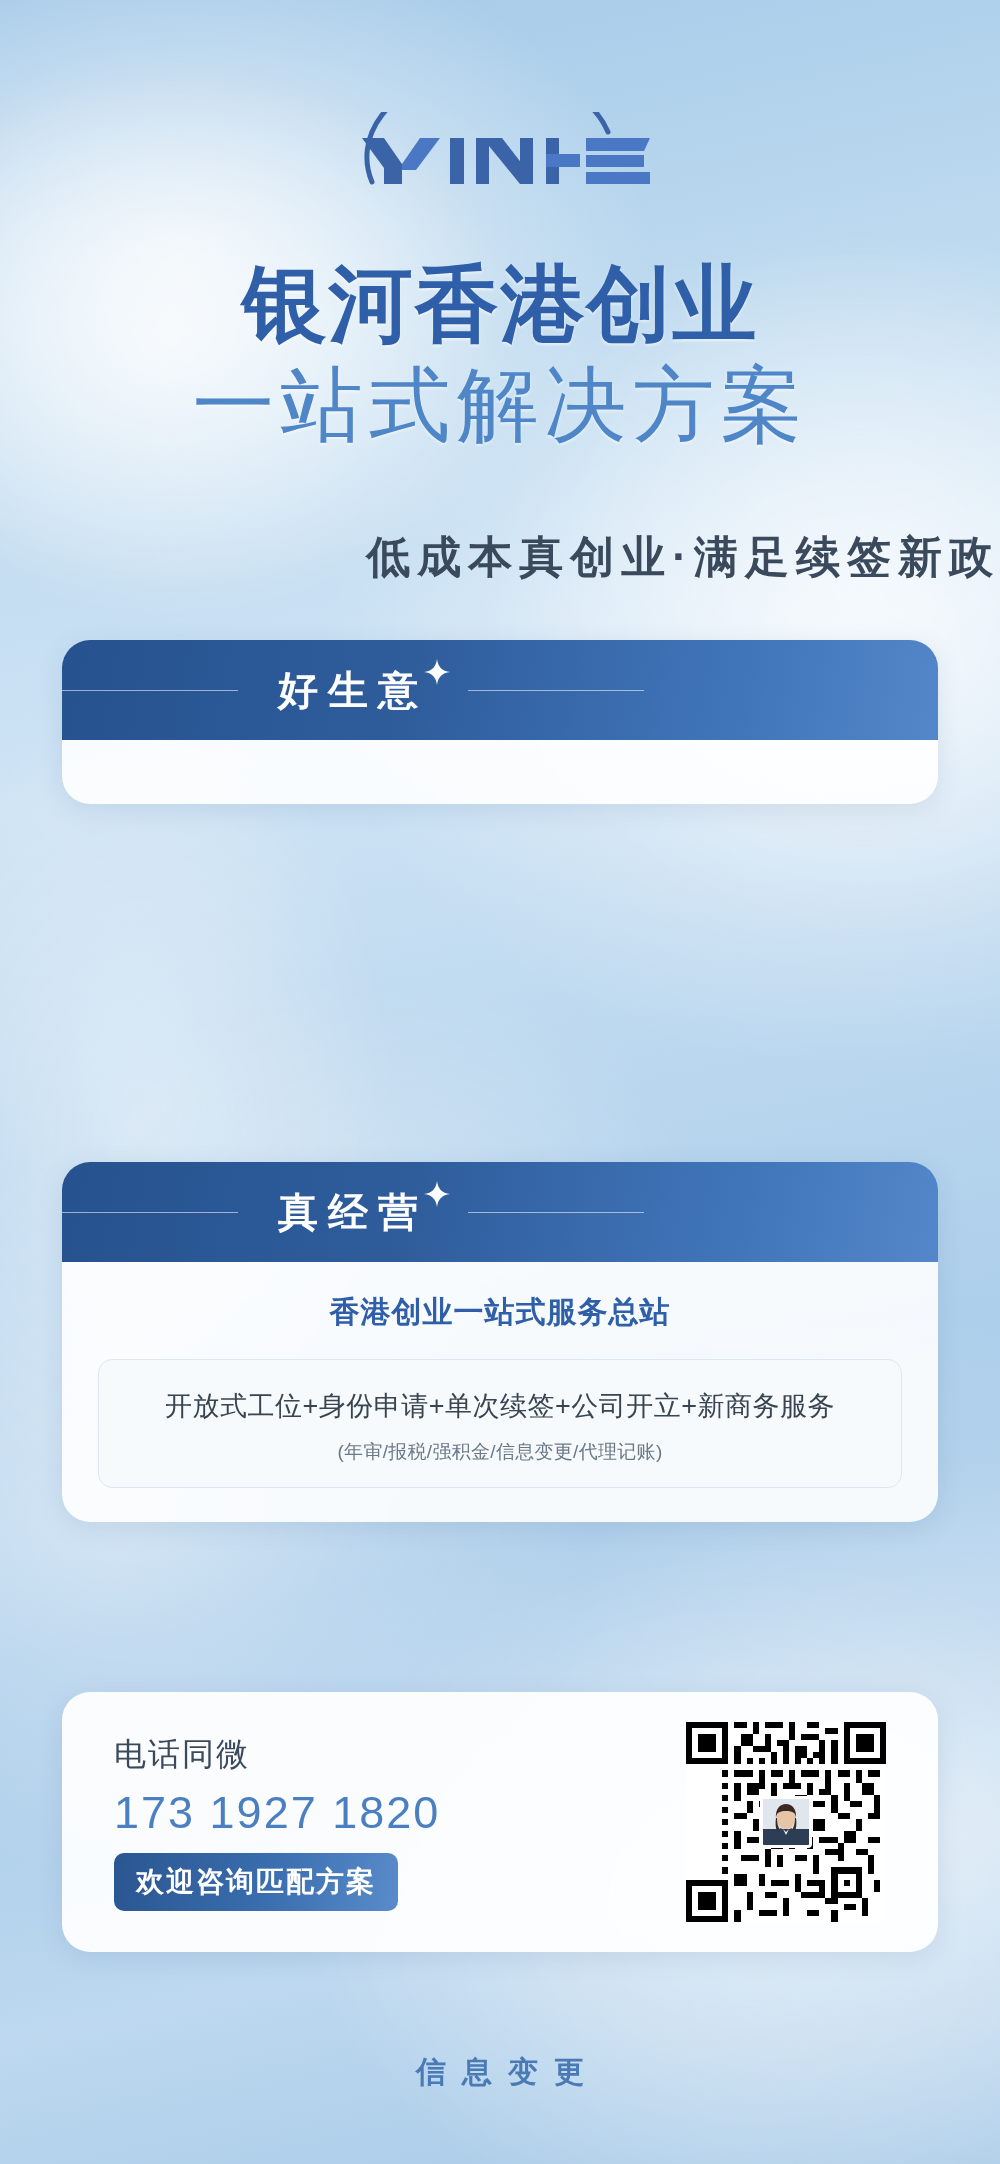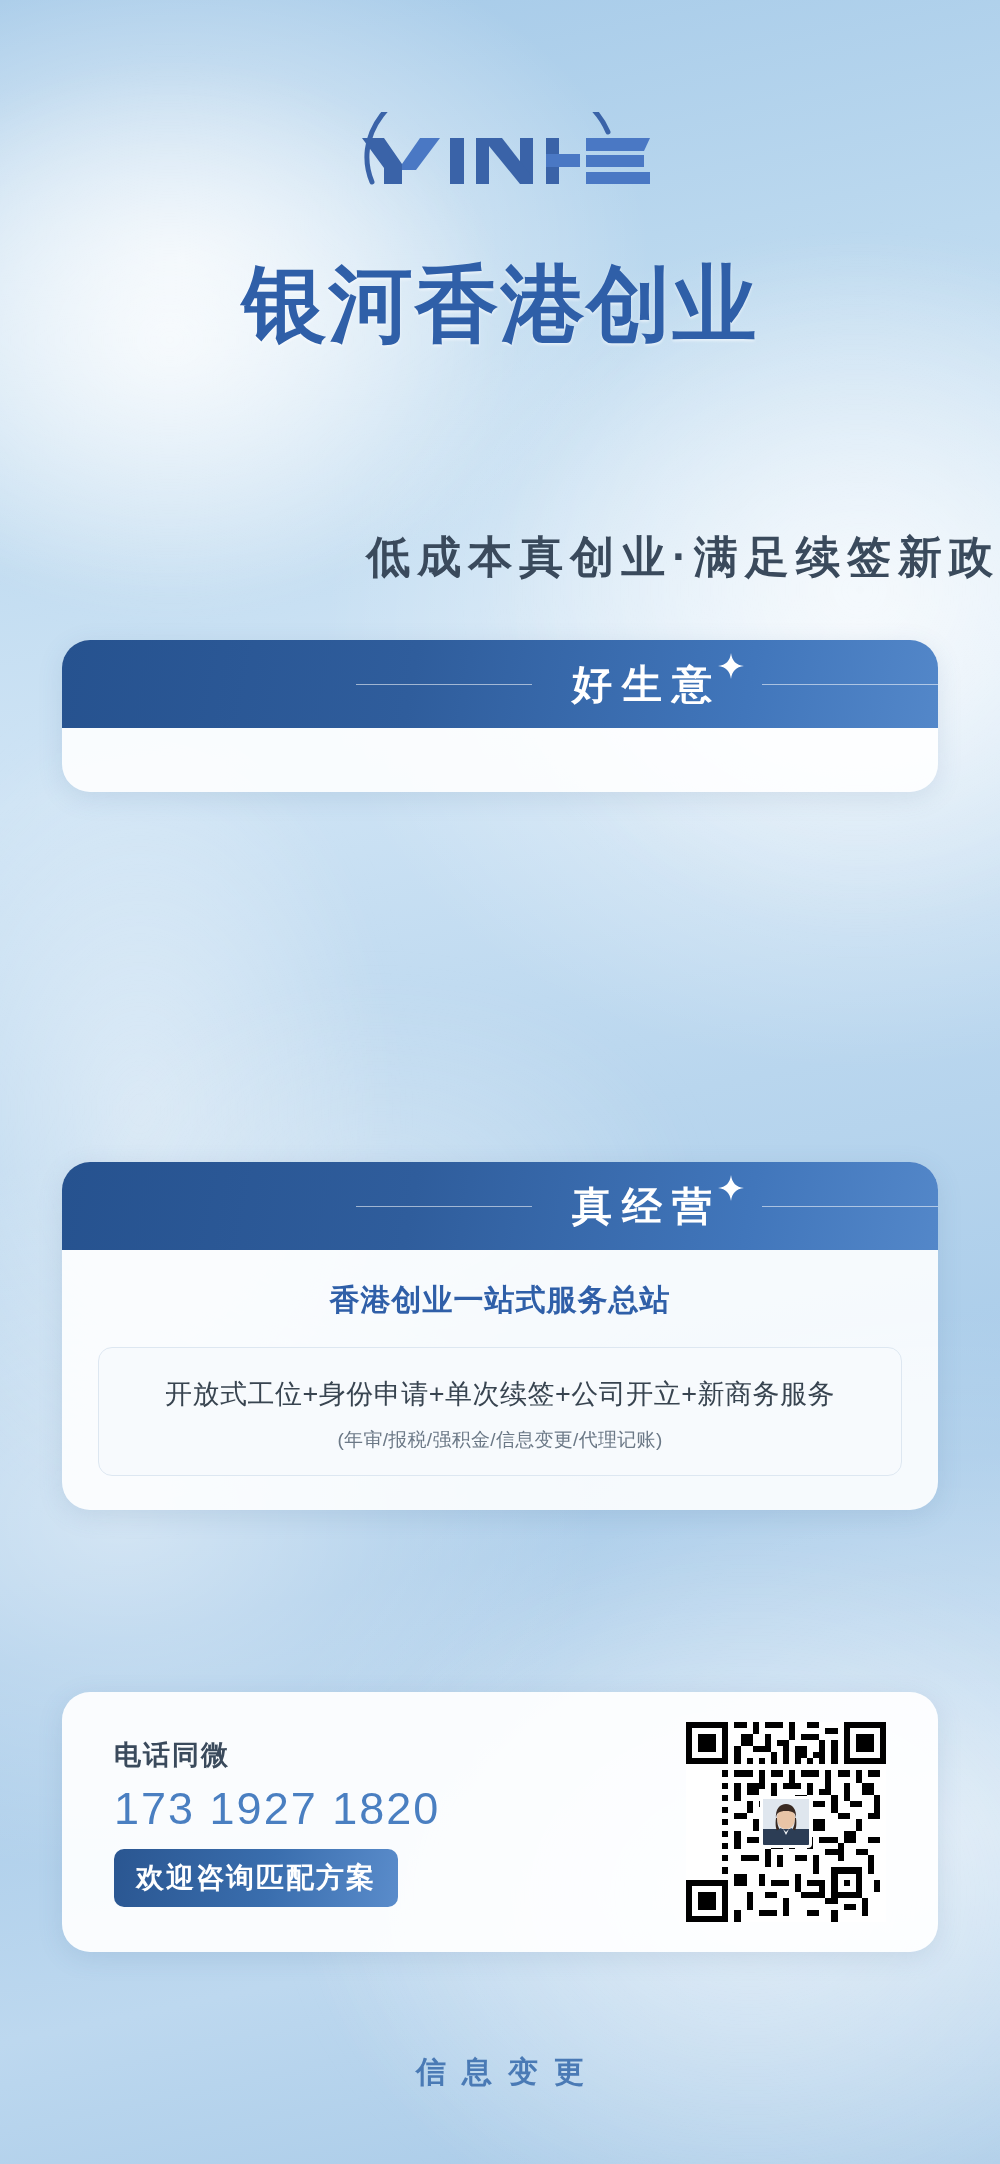--- a/index.html
+++ b/index.html
@@ -62,23 +62,23 @@
   }
 
   
   .card{
     position:absolute;left:62px;width:876px;
     border-radius:28px;overflow:hidden;
     background:rgba(255,255,255,.88);
     box-shadow:0 6px 26px rgba(60,100,150,.13);
   }
   .card-head{
-    position:relative;height:88px;
+    position:relative;height:100px;
     background:linear-gradient(100deg,#26528f 0%,#2f5d9c 40%,#4176bb 78%,#5387c9 100%);
-    display:flex;align-items:center;justify-content:flex-end;
+    display:flex;align-items:center;justify-content:flex-start;
   }
   .rule{width:176px;height:1px;background:rgba(255,255,255,.55);}
   .rule.left{margin-right:40px;}
   .rule.right{margin-left:40px;}
   .card-head-title{
     position:relative;
     font-size:40px;font-weight:bold;color:#ffffff;letter-spacing:10px;
     white-space:nowrap;
   }
   .sparkle{position:absolute;top:-14px;right:-22px;width:26px;height:26px;}
@@ -100,21 +100,21 @@
   }
 
   
   .contact-card{
     position:absolute;left:62px;top:1692px;width:876px;height:260px;
     border-radius:28px;background:rgba(255,255,255,.92);
     box-shadow:0 6px 26px rgba(60,100,150,.13);
     display:flex;align-items:center;
   }
   .contact-left{padding-left:52px;flex:1;}
-  .contact-label{font-size:27px;font-weight:bold;color:#3a4a5c;letter-spacing:2px;}
+  .contact-label{font-size:32px;font-weight:normal;color:#3a4a5c;letter-spacing:2px;}
   .contact-phone{
     margin-top:10px;font-size:45px;font-weight:normal;color:#4a7fc1;letter-spacing:2px;
   }
   .cta{
     display:inline-block;margin-top:14px;
     background:linear-gradient(100deg,#2a5691 0%,#3a6eae 55%,#5a8ccb 100%);
     color:#fff;font-size:28px;font-weight:bold;letter-spacing:2px;
     padding:10px 22px;border-radius:10px;
   }
   .qr-wrap{position:relative;width:200px;height:200px;margin-right:52px;}
@@ -163,20 +163,21 @@
 
         <polygon points="236,26 300,26 294,39 236,39" fill="#4a78c4"></polygon>
         <rect x="236" y="43" width="58" height="12" fill="#4a78c4"></rect>
         <rect x="236" y="60" width="64" height="12" fill="#4a78c4"></rect>
       </svg>
     </div>
   </div>
 
   <div class="headline">
     <div class="h-line1">银河香港创业</div>
+    <div class="h-line2">一站式解决方案</div>
   </div>
   <div class="subhead">低成本真创业·满足续签新政</div>
 
   <div class="card" style="top:640px;">
     <div class="card-head">
       <span class="rule left"></span>
       <span class="card-head-title">
         <span>好生意</span>
         <span class="sparkle">
           <svg width="26" height="26" viewBox="0 0 26 26" xmlns="http://www.w3.org/2000/svg" aria-hidden="true">

